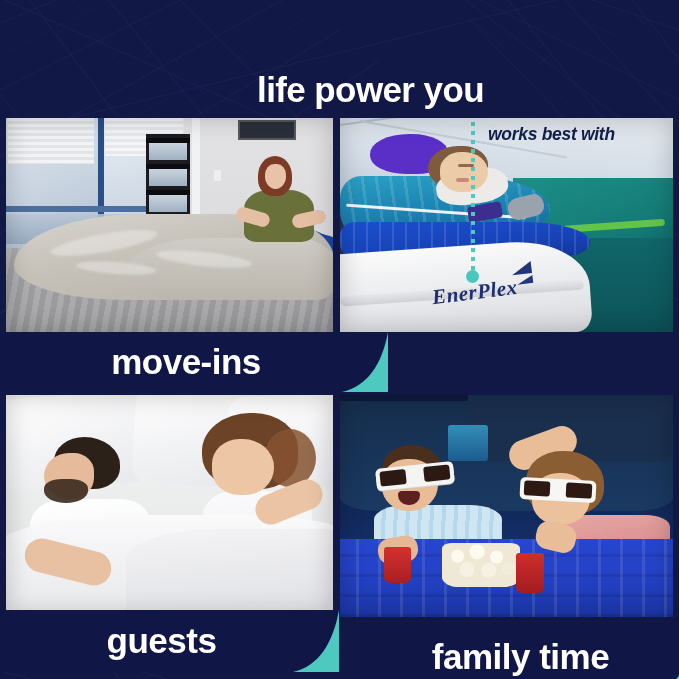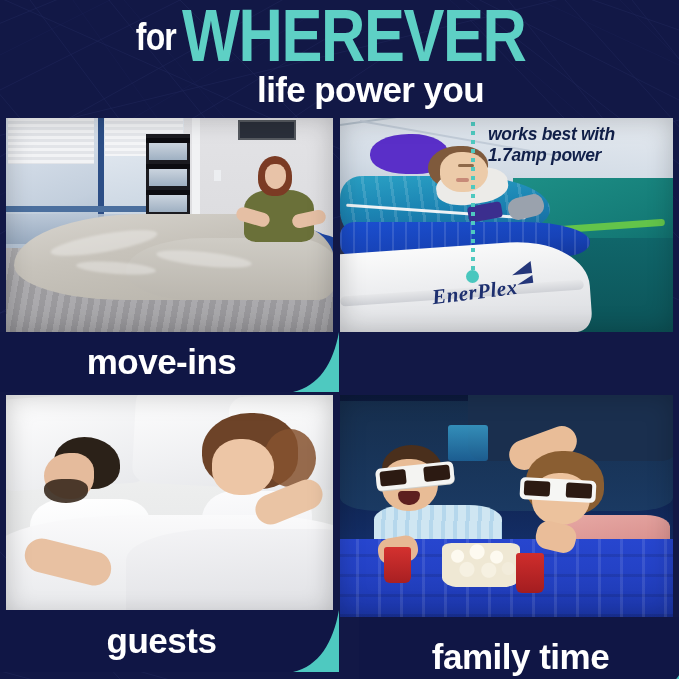--- a/index.html
+++ b/index.html
@@ -79,21 +79,21 @@
   .cell-br{left:340px;top:277px;width:333px;height:222px;}
 
   .photo{
     position:absolute;inset:0;overflow:hidden;
     background:#2c3352;
     padding-left:36px;
   }
 
   
   .band{position:absolute;overflow:hidden;background:#101645;}
-  .band-tl{left:0;  top:214px;width:339px;height:60px;}
+  .band-tl{left:0;  top:214px;width:388px;height:60px;}
   .band-tr{left:340px;top:214px;width:339px;height:60px;}
   .band-bl{left:0;  top:492px;width:339px;height:62px;}
   .band-br{left:359px;top:499px;width:339px;height:79px;}
   .band-label{
     position:absolute;inset:0;
     display:flex;align-items:center;justify-content:center;
     color:#ffffff;
     font-size:35px;
     font-weight:bold;
     letter-spacing:-.5px;
@@ -247,23 +247,20 @@
       <path d="M-60 150 L679 -30 M-60 330 L679 120"></path>
       <path d="M-40 -20 L679 300"></path>
     </g>
     <g stroke="#2b3370" stroke-width="0.6" fill="none" opacity="0.45">
       <path d="M-40 75 L230 -60 M-60 230 L320 10 M679 65 L410 -60 M700 220 L450 0"></path>
       <path d="M30 -60 L230 220 M90 -40 L320 230 M560 -60 L700 80"></path>
     </g>
   </svg>
 
   <div class="header">
-    <div class="head-line1">
-      <span class="kw-for">for</span><span class="kw-main">WHEREVER</span>
-    </div>
     <div class="head-line2">life power you</div>
   </div>
 
   <div class="grid">
 
     <div class="cell cell-tl">
       <div class="photo">
         <div class="p1-wall"></div>
         <div class="p1-window"></div>
         <div class="p1-blind"></div>
@@ -323,21 +320,20 @@
         <div class="p2-hand"></div>
         <div class="p2-mattress-top"></div>
         <div class="p2-mattress-side"></div>
         <div class="p2-seam"></div>
 
         <div class="p2-dots"></div>
         <div class="p2-dotend"></div>
 
         <div class="p2-note">
           <div>works best with</div>
-          <div>1.7amp power</div>
         </div>
 
         <div class="p2-logo">EnerPlex</div>
         <svg class="p2-mark" viewBox="0 0 26 26">
           <path d="M2 14 L22 2 L22 14 Z" fill="#24367a"></path>
           <path d="M6 24 L22 16 L22 24 Z" fill="#24367a"></path>
         </svg>
         <div class="vign"></div>
       </div>
     </div>

